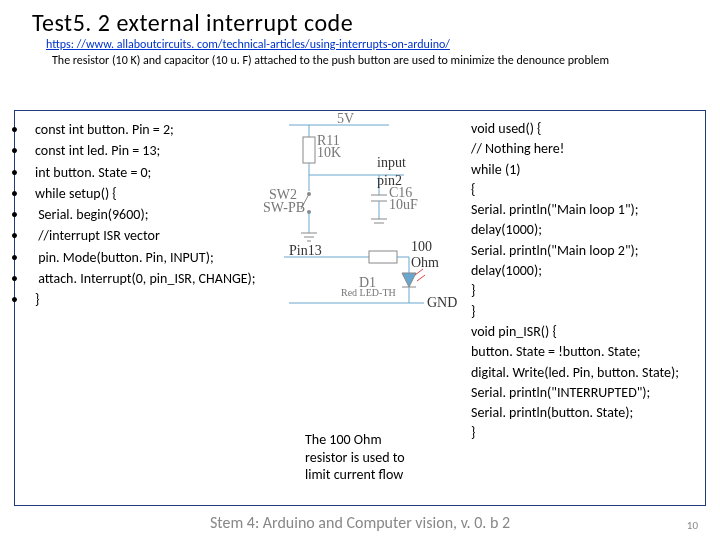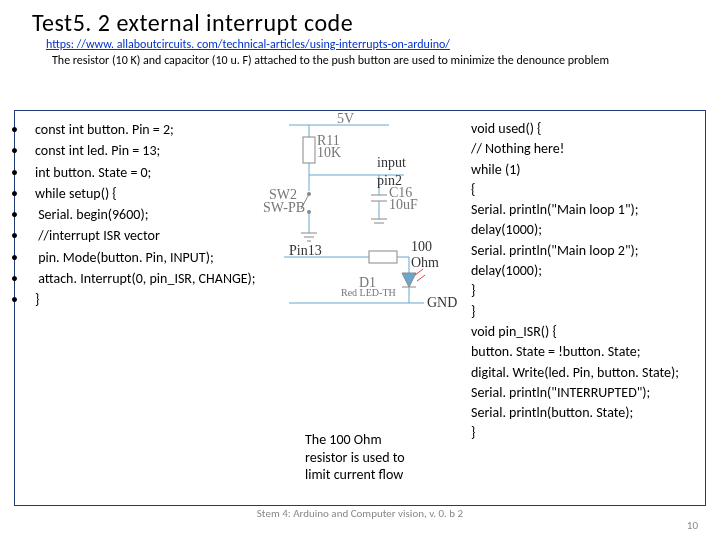--- a/index.html
+++ b/index.html
@@ -40,22 +40,22 @@
   }
   .diagram .red { stroke:#d44; }
   .diagram .blue { stroke:#6aa7cf; }
   .diagram .gray { stroke:#888; fill:none; }
   .dlabel { position:absolute; color:#777; font-size:14px; }
   .note {
     position: absolute; left: 290px; top: 275px; width: 120px;
     font-size: 14px; line-height: 1.25; margin-top: 45px;
   }
   .footer {
-    position: absolute; bottom: 20px; left: 0; right: 0;
-    font-size: 11px; color: #888; text-align: center;
+    position: absolute; bottom: 8px; left: 0; right: 0;
+    font-size: 16px; color: #888; text-align: center;
   }
   .pagenum {
     position: absolute; bottom: 8px; right: 22px;
     font-size: 11px; color: #888;
   }
 </style>
 </head>
 <body>
 
 <div class="title">Test5. 2 external interrupt code</div>

